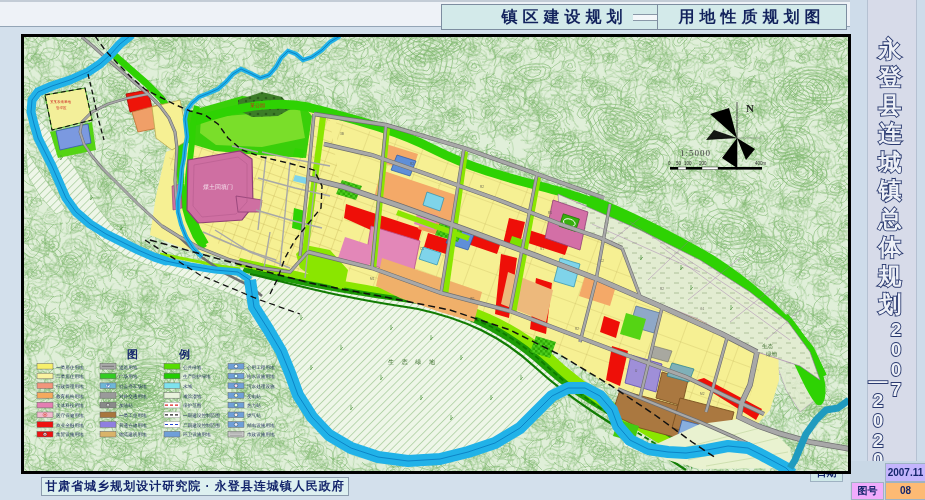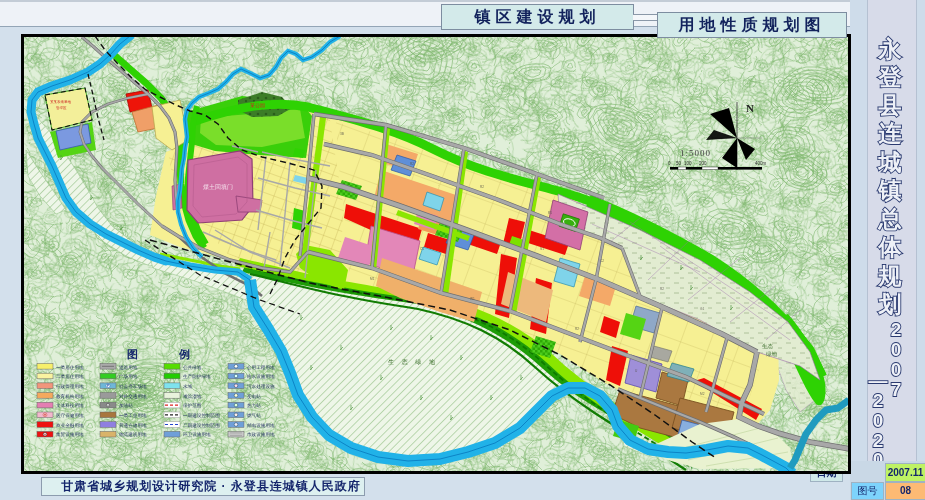--- a/index.html
+++ b/index.html
@@ -3,25 +3,25 @@
 <style>
 html,body{margin:0;padding:0;}
 body{width:925px;height:500px;background:#d3e0ec;font-family:"Liberation Sans",sans-serif;overflow:hidden;position:relative;}
 .abs{position:absolute;}
 .titlebox{background:#d3eaea;border:1px solid #7d8da0;color:#12225c;font-weight:bold;font-size:16px;letter-spacing:5px;text-align:center;line-height:24px;height:24px;z-index:5;}
 </style></head>
 <body>
 
 <div class="abs" style="left:0;top:0;width:925px;height:24px;background:#eef2f7;border-top:2px solid #c3ccd6;border-bottom:1px solid #93a5b6;"></div>
 
-<div class="abs titlebox" style="left:441px;top:4px;width:191px;">镇区建设规划</div>
+<div class="abs titlebox" style="left:441px;top:4px;width:191px;padding-left:27px;">镇区建设规划</div>
 
 <div class="abs" style="left:633px;top:14px;width:24px;height:5px;border-top:1px solid #8a98a8;border-bottom:1px solid #8a98a8;background:#f4f7fa;z-index:6;"></div>
 
-<div class="abs titlebox" style="left:657px;top:12px;width:188px;">用地性质规划图</div>
+<div class="abs titlebox" style="left:657px;top:4px;width:188px;">用地性质规划图</div>
 
 <div class="abs" style="left:850px;top:0;width:75px;height:500px;background:#cedcea;"></div>
 
 <div class="abs" style="left:867px;top:0px;width:48px;height:461px;background:#d7dbe9;border-left:1px solid #b5c1d2;border-right:1px solid #b5c1d2;"></div>
 
 <svg class="abs" style="left:850px;top:0;" width="75" height="475">
 <g font-family="Liberation Sans, sans-serif" font-weight="bold" text-anchor="middle" fill="#eef1f7" stroke="#2a3a70" stroke-width="1.8" paint-order="stroke" style="paint-order:stroke">
 <text x="40" y="57" font-size="23">永</text>
 <text x="40" y="85" font-size="23">登</text>
 <text x="40" y="113" font-size="23">县</text>
@@ -39,25 +39,25 @@
 <text x="28" y="387" font-size="19">—</text>
 <text x="28" y="407" font-size="19">2</text>
 <text x="28" y="427" font-size="19">0</text>
 <text x="28" y="447" font-size="19">2</text>
 <text x="28" y="466" font-size="19">0</text>
 </g>
 </svg>
 
 <div class="abs" style="left:850px;top:461px;width:75px;height:39px;background:#c9d8e6;"></div>
 <div class="abs" style="left:810px;top:463px;width:31px;height:17px;background:#cfe9e9;border:1px solid #9fb2c2;color:#15266c;font-weight:bold;font-size:10px;text-align:center;line-height:17px;">日期</div>
-<div class="abs" style="left:885px;top:463px;width:39px;height:17px;background:#bef264;border:1px solid #9fb2c2;color:#15266c;font-weight:bold;font-size:10px;text-align:center;line-height:17px;">2007.11</div>
-<div class="abs" style="left:851px;top:482px;width:31px;height:16px;background:#7dd3fc;border:1px solid #9fb2c2;color:#15266c;font-weight:normal;font-size:10px;text-align:center;line-height:16px;">图号</div>
+<div class="abs" style="left:885px;top:463px;width:39px;height:17px;background:#c4b5fd;border:1px solid #9fb2c2;color:#15266c;font-weight:bold;font-size:10px;text-align:center;line-height:17px;">2007.11</div>
+<div class="abs" style="left:851px;top:482px;width:31px;height:16px;background:#f0abfc;border:1px solid #9fb2c2;color:#15266c;font-weight:bold;font-size:10px;text-align:center;line-height:16px;">图号</div>
 <div class="abs" style="left:885px;top:482px;width:39px;height:16px;background:#fdba74;border:1px solid #9fb2c2;color:#15266c;font-weight:bold;font-size:10px;text-align:center;line-height:16px;">08</div>
 
-<div class="abs" style="left:41px;top:477px;width:306px;height:17px;background:#ddf0f0;border:1px solid #8c9cae;color:#15266c;font-weight:bold;font-size:12px;text-align:center;line-height:17px;letter-spacing:1px;padding-left:16px;">甘肃省城乡规划设计研究院 · 永登县连城镇人民政府</div>
+<div class="abs" style="left:41px;top:477px;width:306px;height:17px;background:#ddf0f0;border:1px solid #8c9cae;color:#15266c;font-weight:bold;font-size:12px;text-align:center;line-height:17px;letter-spacing:1px;">甘肃省城乡规划设计研究院 · 永登县连城镇人民政府</div>
 
 <div class="abs" style="left:21px;top:34px;width:824px;height:434px;border:3px solid #000;background:#e0efd9;overflow:hidden;">
 <svg width="824" height="434" viewBox="24 37 824 434">
 <defs>
 <pattern id="hatch" width="5.5" height="5.5" patternUnits="userSpaceOnUse" patternTransform="rotate(45)">
 <rect width="5.5" height="5.5" fill="#eef6e8"></rect>
           <line x1="0" y1="0" x2="0" y2="5.5" stroke="#85b876" stroke-width="1"></line>
 </pattern>
 <pattern id="oldgrid" width="12" height="10" patternUnits="userSpaceOnUse" patternTransform="rotate(20)">
 <rect width="12" height="10" fill="none"></rect>

